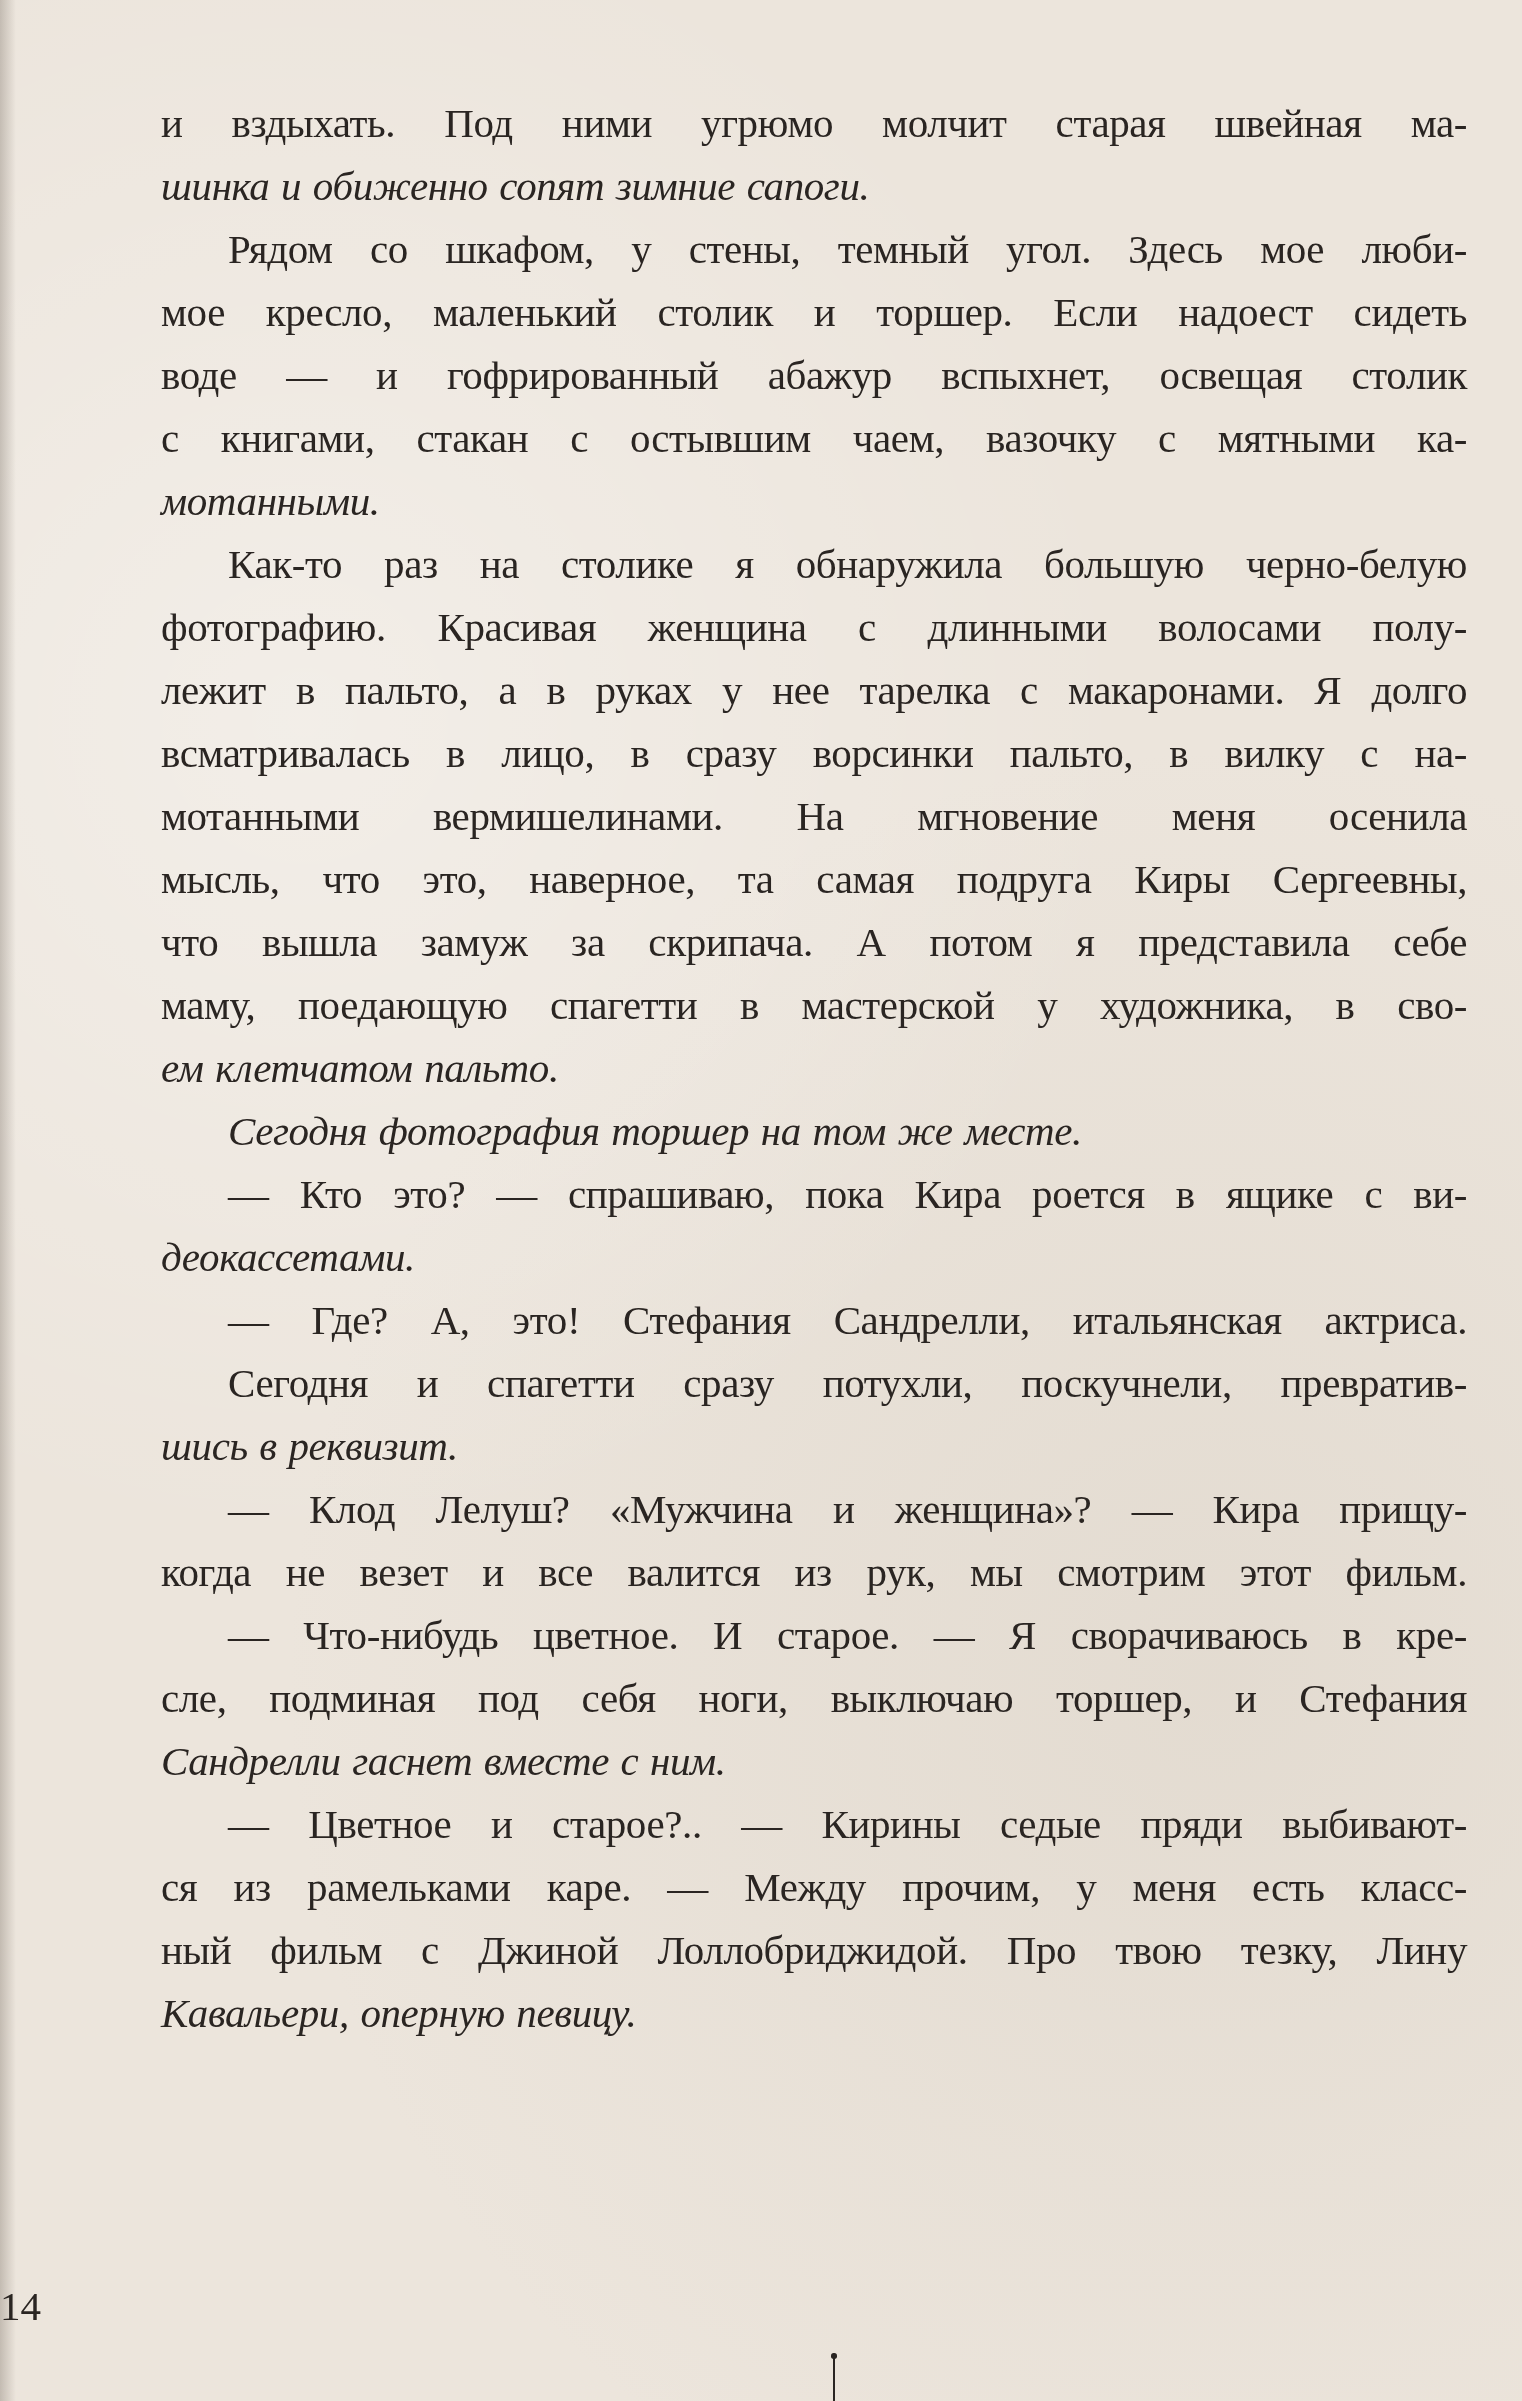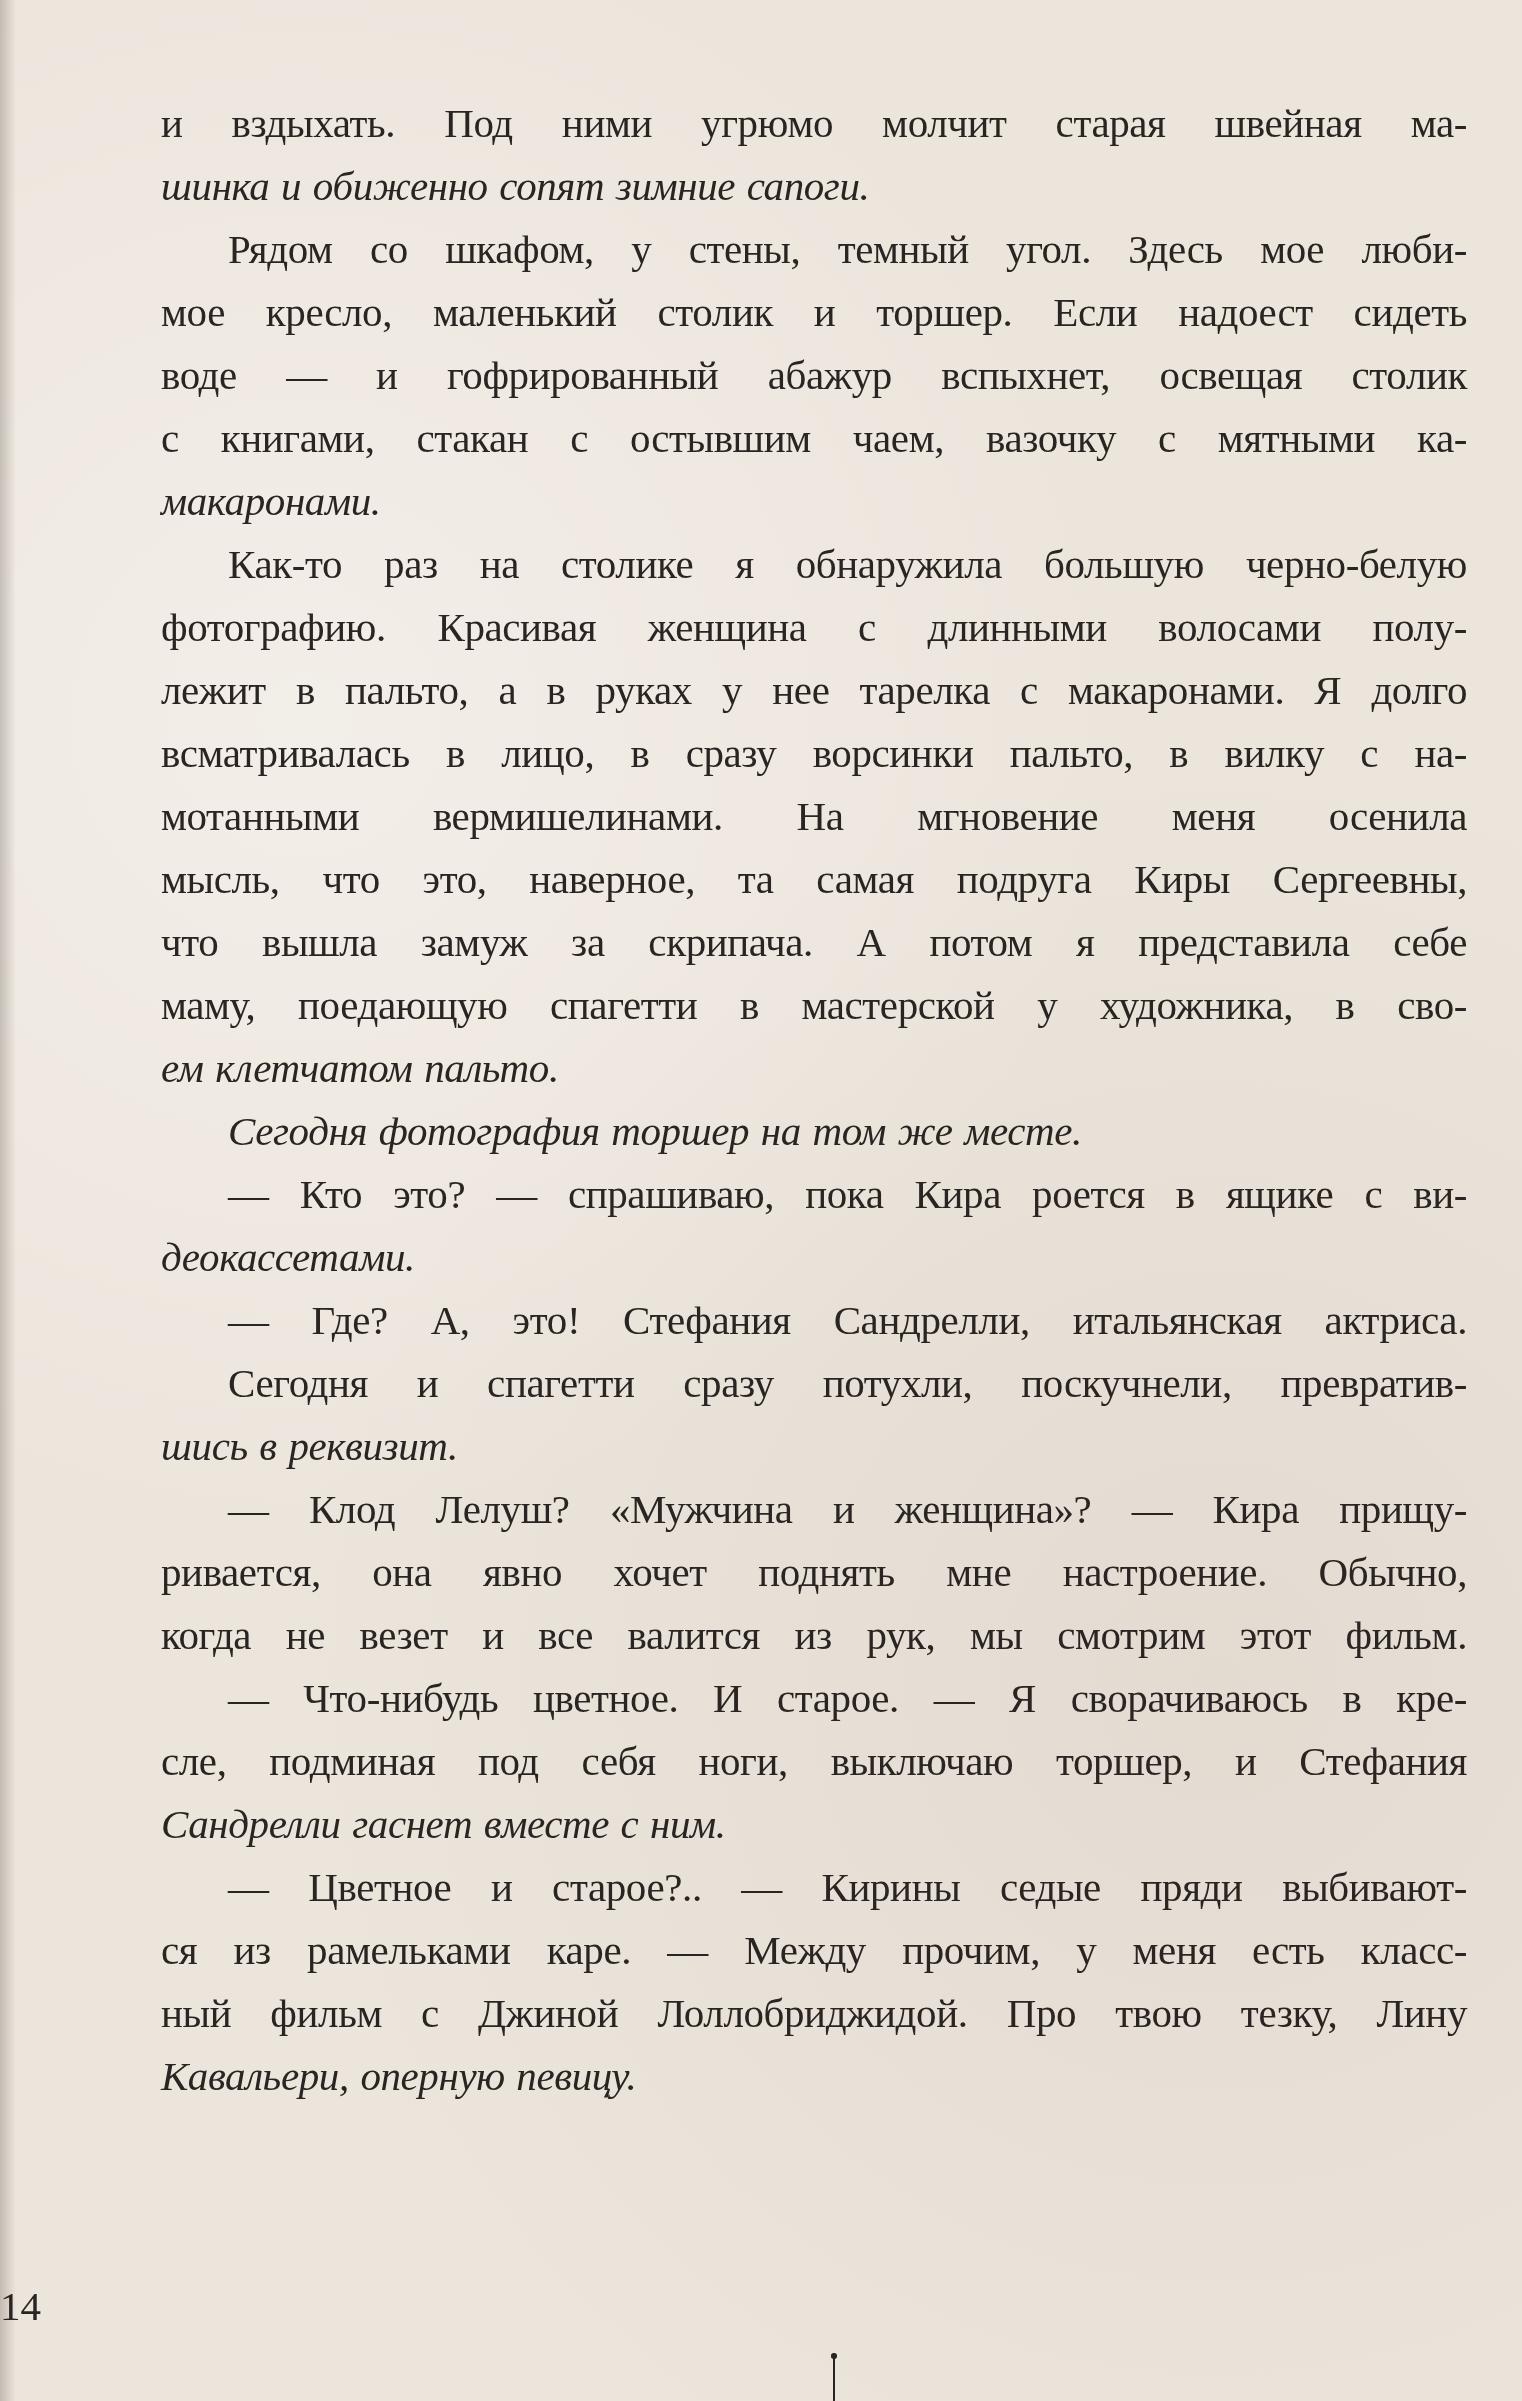--- a/index.html
+++ b/index.html
@@ -79,38 +79,37 @@
 
 <div class="left-shadow"></div>
 
 <div class="text-block" id="text-block">
     <div class="line">и вздыхать. Под ними угрюмо молчит старая швейная ма-</div>
     <div class="line last">шинка и обиженно сопят зимние сапоги.</div>
     <div class="line indent">Рядом со шкафом, у стены, темный угол. Здесь мое люби-</div>
     <div class="line">мое кресло, маленький столик и торшер. Если надоест сидеть</div>
     <div class="line">воде — и гофрированный абажур вспыхнет, освещая столик</div>
     <div class="line">с книгами, стакан с остывшим чаем, вазочку с мятными ка-</div>
-    <div class="line last">макаронами.</div>
+    <div class="line last">мотанными.</div>
     <div class="line indent">Как-то раз на столике я обнаружила большую черно-белую</div>
     <div class="line">фотографию. Красивая женщина с длинными волосами полу-</div>
     <div class="line">лежит в пальто, а в руках у нее тарелка с макаронами. Я долго</div>
     <div class="line">всматривалась в лицо, в сразу ворсинки пальто, в вилку с на-</div>
     <div class="line">мотанными вермишелинами. На мгновение меня осенила</div>
     <div class="line">мысль, что это, наверное, та самая подруга Киры Сергеевны,</div>
     <div class="line">что вышла замуж за скрипача. А потом я представила себе</div>
     <div class="line">маму, поедающую спагетти в мастерской у художника, в сво-</div>
     <div class="line last">ем клетчатом пальто.</div>
     <div class="line indent last">Сегодня фотография торшер на том же месте.</div>
     <div class="line indent">— Кто это? — спрашиваю, пока Кира роется в ящике с ви-</div>
     <div class="line last">деокассетами.</div>
     <div class="line indent">— Где? А, это! Стефания Сандрелли, итальянская актриса.</div>
     <div class="line indent">Сегодня и спагетти сразу потухли, поскучнели, превратив-</div>
     <div class="line last">шись в реквизит.</div>
     <div class="line indent">— Клод Лелуш? «Мужчина и женщина»? — Кира прищу-</div>
-    <div class="line">ривается, она явно хочет поднять мне настроение. Обычно,</div>
     <div class="line">когда не везет и все валится из рук, мы смотрим этот фильм.</div>
     <div class="line indent">— Что-нибудь цветное. И старое. — Я сворачиваюсь в кре-</div>
     <div class="line">сле, подминая под себя ноги, выключаю торшер, и Стефания</div>
     <div class="line last">Сандрелли гаснет вместе с ним.</div>
     <div class="line indent">— Цветное и старое?.. — Кирины седые пряди выбивают-</div>
     <div class="line">ся из рамельками каре. — Между прочим, у меня есть класс-</div>
     <div class="line">ный фильм с Джиной Лоллобриджидой. Про твою тезку, Лину</div>
     <div class="line last">Кавальери, оперную певицу.</div>
   </div>
 

